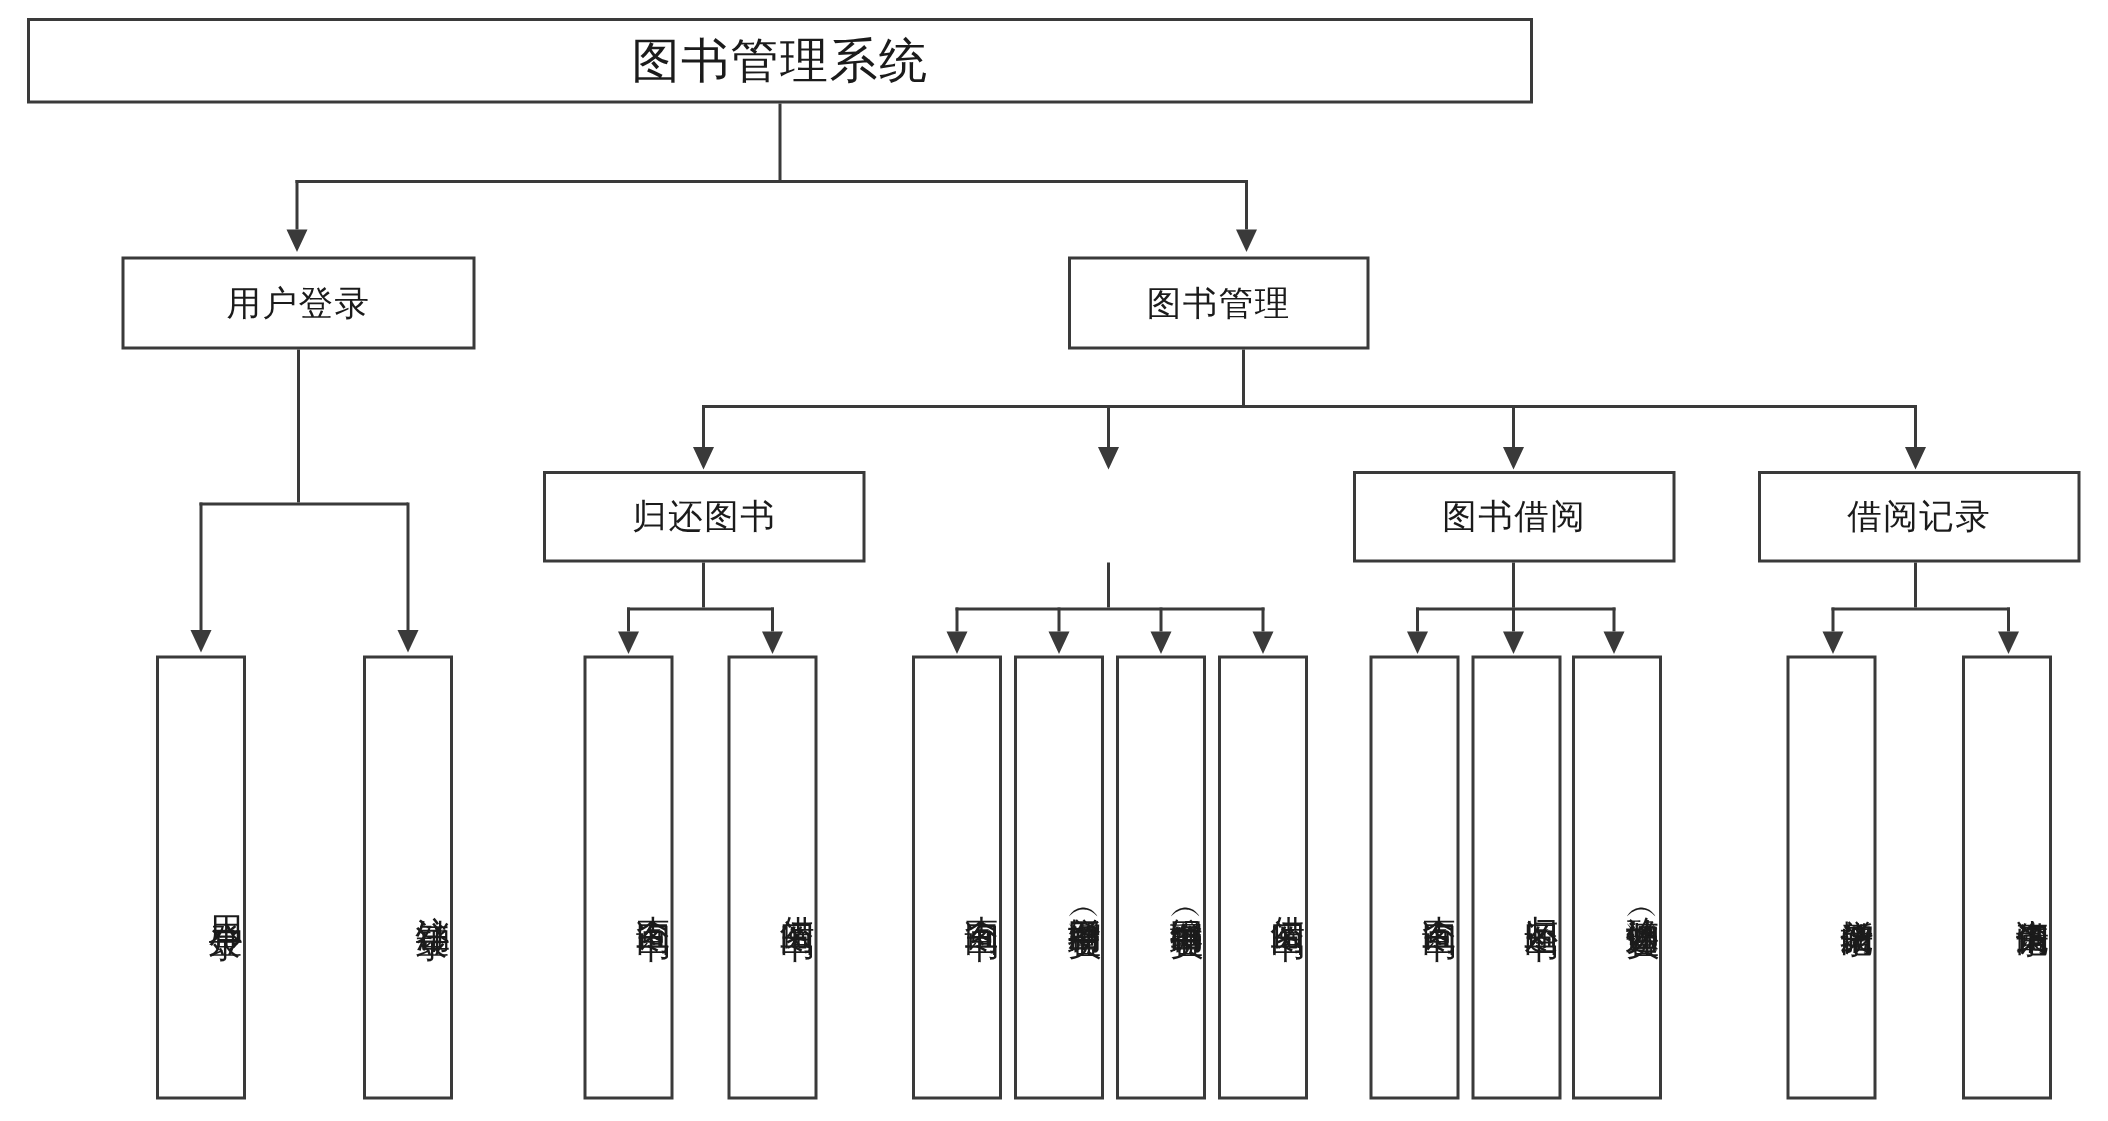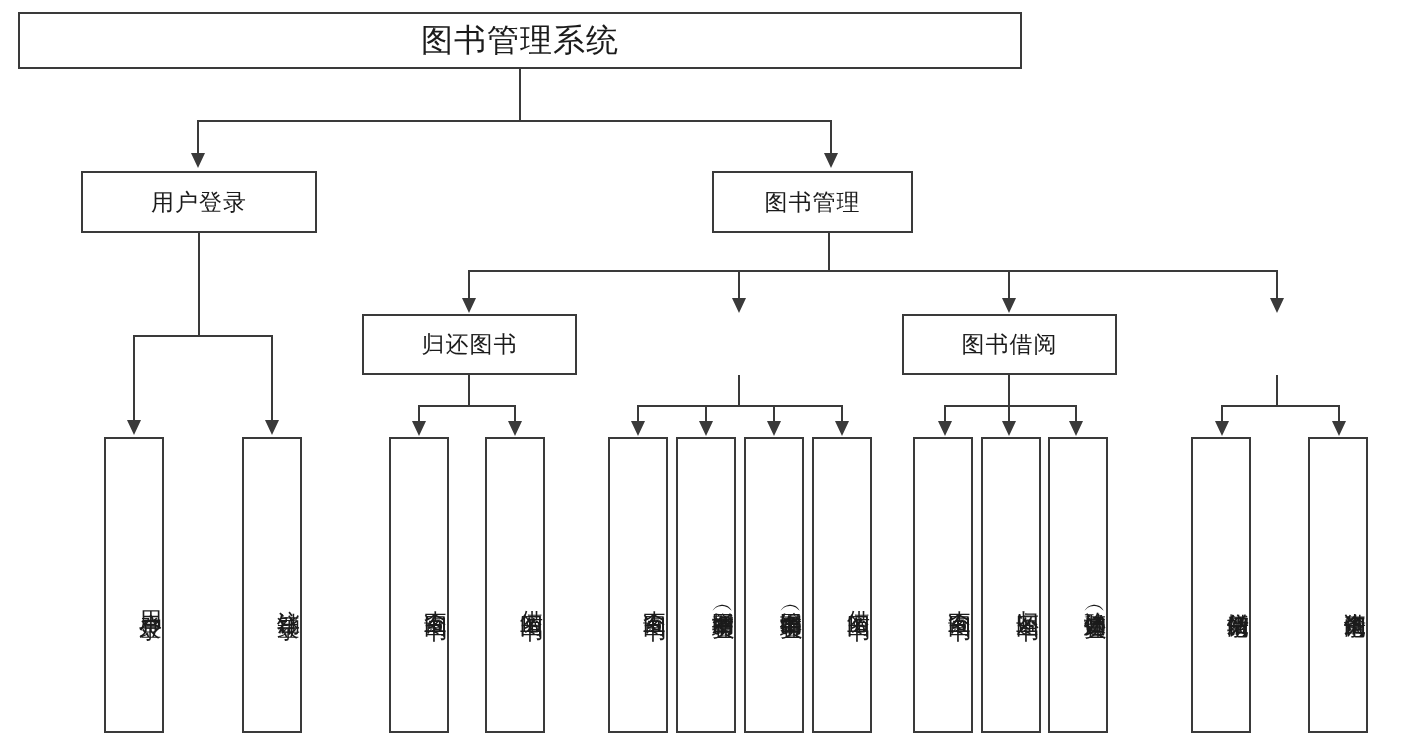--- a/index.html
+++ b/index.html
@@ -88,20 +88,21 @@
   <div class="line vline" style="left:738px;top:270px;height:28px;"></div>
   <div class="line vline" style="left:1008px;top:270px;height:28px;"></div>
   <div class="line vline" style="left:1276px;top:270px;height:28px;"></div>
   <div class="arrow" style="left:462px;top:298px;"></div>
   <div class="arrow" style="left:732px;top:298px;"></div>
   <div class="arrow" style="left:1002px;top:298px;"></div>
   <div class="arrow" style="left:1270px;top:298px;"></div>
 
   <div class="node h" style="left:362px;top:314px;width:215px;height:61px;">归还图书</div>
   <div class="node h" style="left:902px;top:314px;width:215px;height:61px;">图书借阅</div>
+  <div class="node h" style="left:1172px;top:314px;width:215px;height:61px;">借阅记录</div>
 
   <div class="line vline" style="left:468px;top:375px;height:30px;"></div>
   <div class="line hline" style="left:418px;top:405px;width:98px;"></div>
   <div class="line vline" style="left:418px;top:405px;height:16px;"></div>
   <div class="line vline" style="left:514px;top:405px;height:16px;"></div>
   <div class="arrow" style="left:412px;top:421px;"></div>
   <div class="arrow" style="left:508px;top:421px;"></div>
 
   <div class="line vline" style="left:738px;top:375px;height:30px;"></div>
   <div class="line hline" style="left:637px;top:405px;width:206px;"></div>

